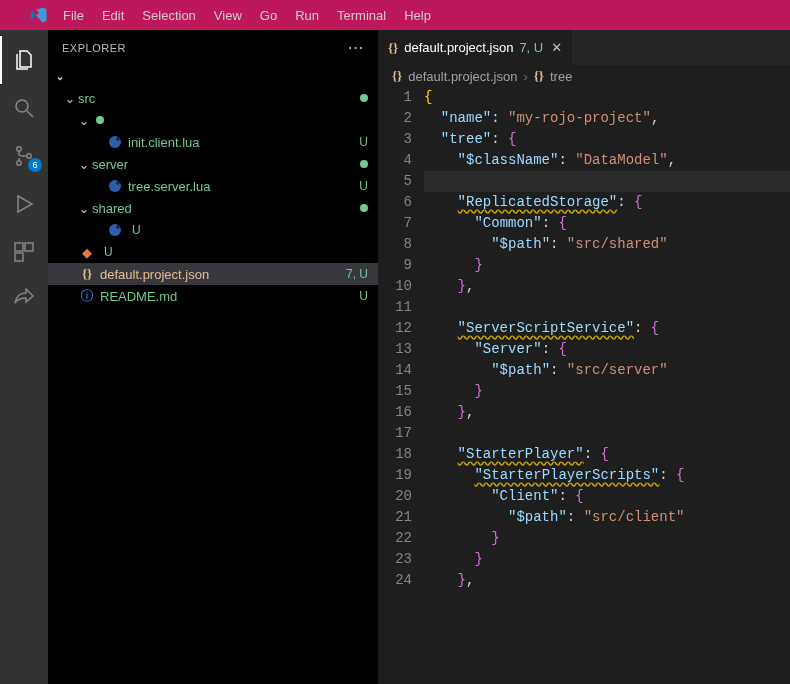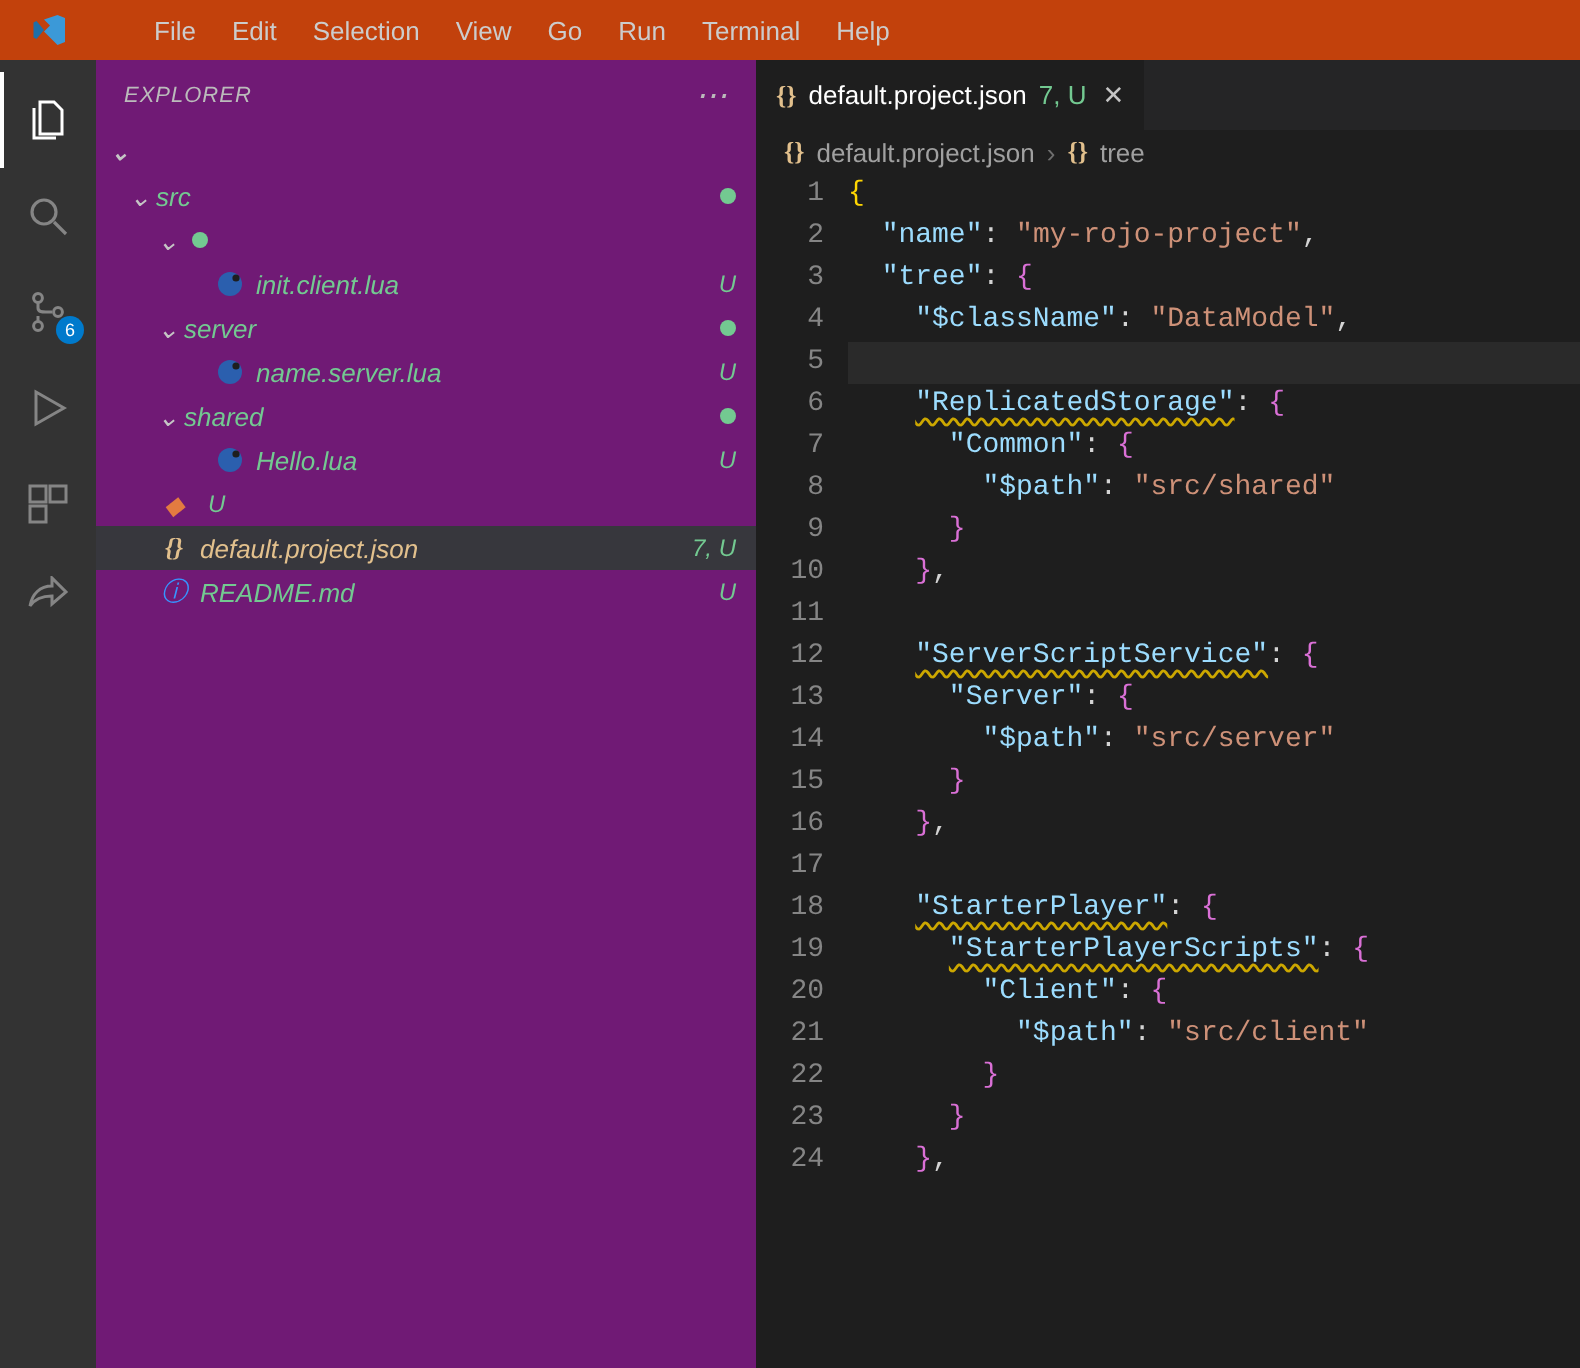--- a/index.html
+++ b/index.html
@@ -1,36 +1,36 @@
 <!DOCTYPE html>
 <html><head>
 <meta charset="utf-8">
 <style>
   * { box-sizing: border-box; margin: 0; padding: 0; }
   html, body { width: 790px; height: 684px; overflow: hidden; font-family: "Segoe UI", Arial, sans-serif; background: #1e1e1e; color: #cccccc; font-size: 13px; }
   .root { display: flex; flex-direction: column; width: 100%; height: 100%; }
 
   
-  .titlebar { height: 30px; background: #c2410c; display: flex; align-items: center; padding: 0 10px; gap: 28px; }
+  .titlebar { height: 30px; background: #be185d; display: flex; align-items: center; padding: 0 24px; }
   .vscode-logo { width: 18px; height: 18px; margin: 0 6px; }
   .menu { display: flex; }
   .menu-item { padding: 4px 9px; color: #ccc; cursor: pointer; }
 
   
   .body { flex: 1; display: flex; min-height: 0; }
 
   
   .activitybar { width: 48px; background: #333333; display: flex; flex-direction: column; align-items: center; padding-top: 6px; }
   .act-item { width: 48px; height: 48px; display: flex; align-items: center; justify-content: center; position: relative; color: #858585; cursor: pointer; }
   .act-item.active { color: #ffffff; }
   .act-item.active::before { content: ""; position: absolute; left: 0; top: 0; bottom: 0; width: 2px; background: #ffffff; }
   .act-badge { position: absolute; bottom: 8px; right: 6px; background: #007acc; color: #fff; border-radius: 9px; font-size: 9px; min-width: 14px; height: 14px; display: flex; align-items: center; justify-content: center; padding: 0 3px; }
 
   
-  .sidebar { width: 330px; background: #701a75; display: flex; flex-direction: column; font-style: italic; }
+  .sidebar { width: 330px; background: #000000; display: flex; flex-direction: column; }
   .sidebar-title { height: 35px; display: flex; align-items: center; justify-content: space-between; padding: 0 14px; color: #bbbbbb; font-size: 11px; letter-spacing: 0.5px; }
   .sidebar-title .ellipsis { color: #bbb; cursor: pointer; font-size: 16px; }
   .project-root { padding: 4px 8px 4px 4px; font-size: 11px; font-weight: 700; color: #cccccc; display: flex; align-items: center; }
   .tree { font-size: 13px; }
   .row { display: flex; align-items: center; height: 22px; padding-right: 10px; cursor: pointer; }
   .row.sel { background: #37373d; }
   .chev { width: 16px; display: inline-flex; justify-content: center; color: #c5c5c5; }
   .icon { width: 18px; display: inline-flex; justify-content: center; margin-right: 4px; }
   .label { flex: 1; white-space: nowrap; overflow: hidden; text-overflow: ellipsis; }
   .decor { color: #73c991; margin-left: 4px; font-size: 12px; }
@@ -169,37 +169,36 @@
           <span class="dot"></span>
         </div>
         <div class="row ind2">
           <span class="chev"></span>
           <span class="icon">
               <svg width="14" height="14" viewBox="0 0 14 14">
                 <circle cx="7" cy="7" r="6" fill="#2b5fae"></circle>
                 <circle cx="10" cy="4" r="1.8" fill="#1e1e1e"></circle>
               </svg>
             </span>
-          <span class="label" style="color:#73c991">name.server.lua</span>
+          <span class="label" style="color:#73c991">tree.server.lua</span>
           <span class="decor">U</span>
         </div>
         <div class="row ind1">
           <span class="chev">⌄</span>
           <span class="label" style="color:#73c991">shared</span>
           <span class="dot"></span>
         </div>
         <div class="row ind2">
           <span class="chev"></span>
           <span class="icon">
               <svg width="14" height="14" viewBox="0 0 14 14">
                 <circle cx="7" cy="7" r="6" fill="#2b5fae"></circle>
                 <circle cx="10" cy="4" r="1.8" fill="#1e1e1e"></circle>
               </svg>
             </span>
-          <span class="label" style="color:#73c991">Hello.lua</span>
           <span class="decor">U</span>
         </div>
         <div class="row ind0">
           <span class="chev"></span>
           <span class="icon" style="color:#e37b40">◆</span>
           <span class="decor">U</span>
         </div>
         <div class="row ind0 sel">
           <span class="chev"></span>
           <span class="icon" style="color:#e2c08d;font-family:Consolas;font-weight:600">{}</span>

